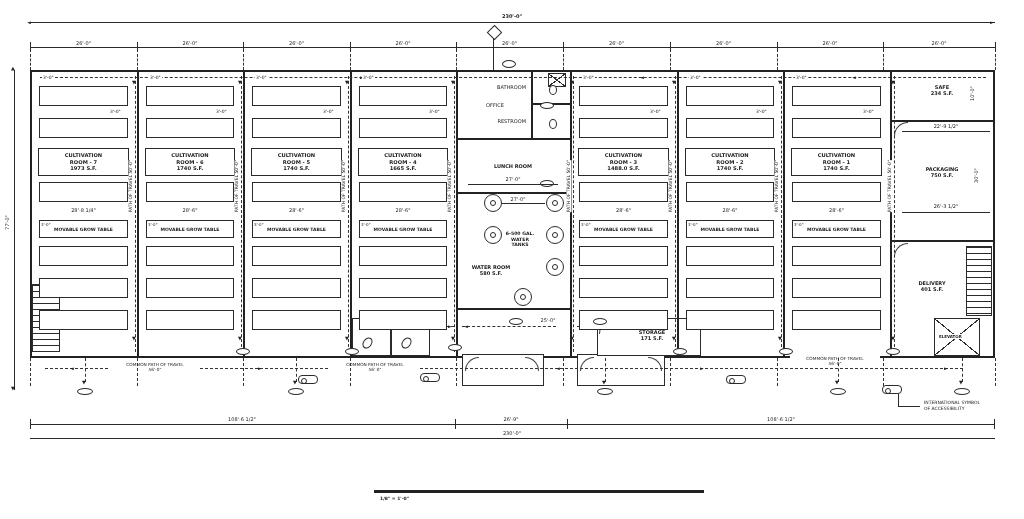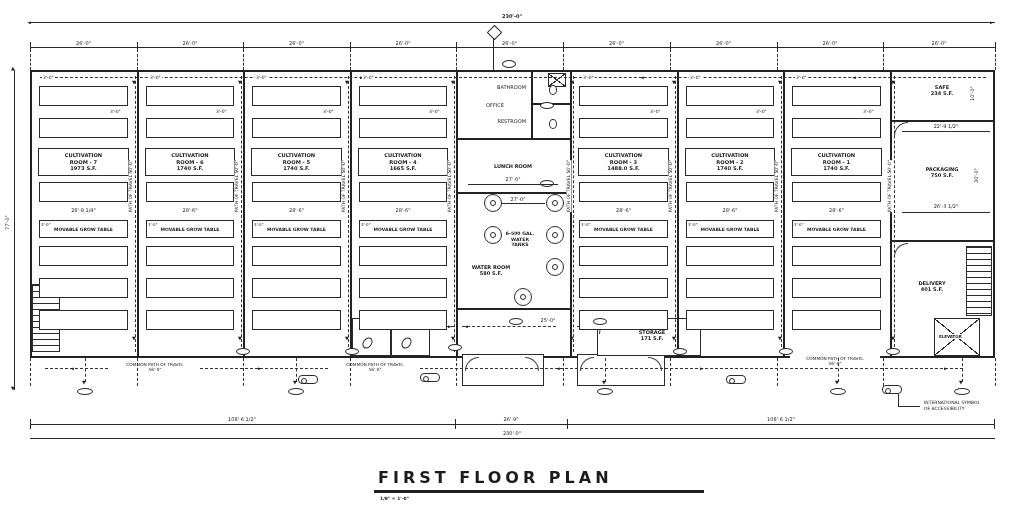--- a/index.html
+++ b/index.html
@@ -183,21 +183,20 @@
   <div class="vl" style="left:30px;top:419px;height:10px"></div>
   <div class="vl" style="left:455px;top:419px;height:10px"></div>
   <div class="vl" style="left:567px;top:419px;height:10px"></div>
   <div class="vl" style="left:994px;top:419px;height:10px"></div>
   <div class="dim c" style="left:242px;top:417px">108'-6 1/2"</div>
   <div class="dim c" style="left:511px;top:417px">26'-9"</div>
   <div class="dim c" style="left:781px;top:417px">108'-6 1/2"</div>
   <div class="hl" style="left:30px;top:438px;width:965px"></div>
   <div class="dim c" style="left:512px;top:431px">230'-0"</div>
 
-  <div class="title" style="left:378px;top:468px">FIRST FLOOR PLAN</div>
   <div class="abs" style="left:374px;top:490px;width:330px;height:2.5px;background:#222"></div>
   <div class="lbl" style="left:380px;top:496px;font-weight:bold;font-size:4.5px">1/8" = 1'-0"</div>
 
 <div class="vl" style="left: 30px; top: 42px; height: 10px;"></div>
     <div class="dashv" style="left: 30px; top: 54px; width: 0px; height: 16px;"></div>
     <div class="dashv" style="left: 30px; top: 358px; width: 0px; height: 28px;"></div>
     <div class="vl" style="left: 137px; top: 42px; height: 10px;"></div>
     <div class="dashv" style="left: 137px; top: 54px; width: 0px; height: 16px;"></div>
     <div class="dashv" style="left: 137px; top: 358px; width: 0px; height: 28px;"></div>
     <div class="vl" style="left: 243px; top: 42px; height: 10px;"></div>

